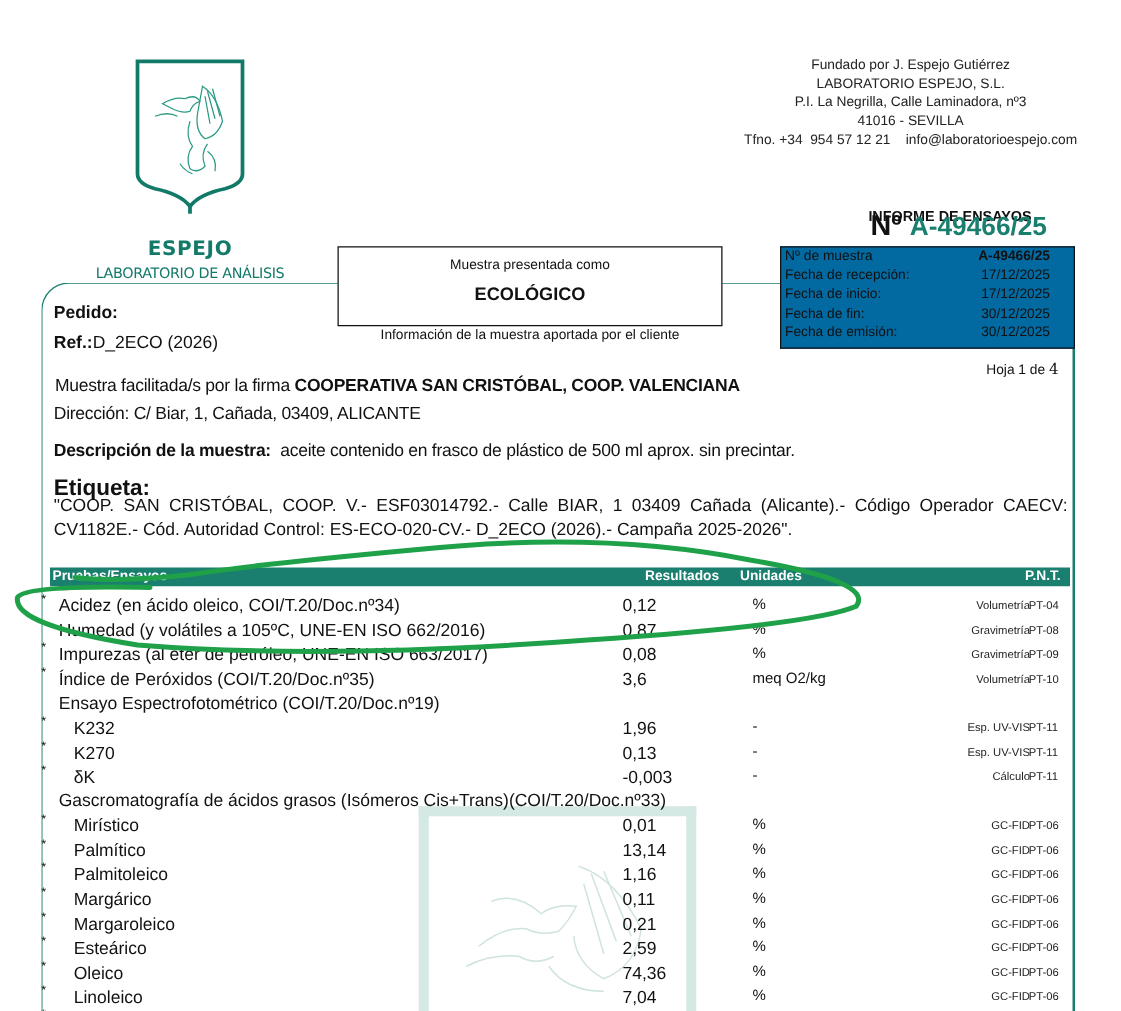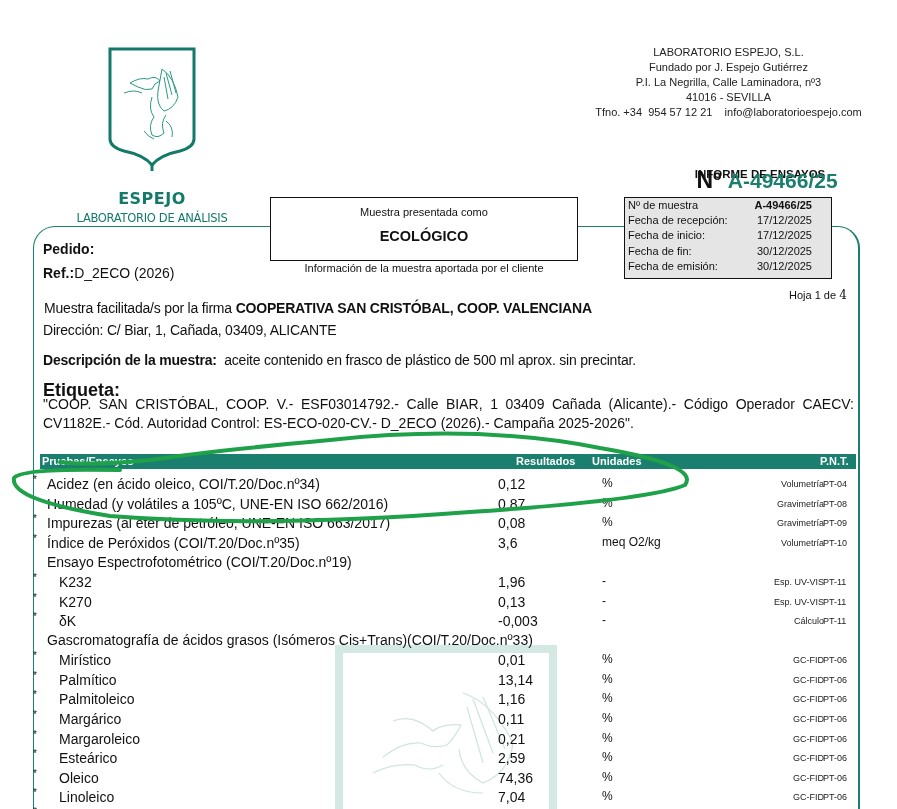--- a/index.html
+++ b/index.html
@@ -9,21 +9,21 @@
   .logo-name { position:absolute; left:0; top:189px; width:304px; text-align:center; color:#137a6a; font-weight:bold; font-size:16px; letter-spacing:0.5px; font-family:"DejaVu Sans", sans-serif; }
   .logo-sub { position:absolute; left:0; top:211px; width:304px; text-align:center; color:#137a6a; font-size:11.5px; letter-spacing:-0.3px; font-family:"DejaVu Sans", sans-serif; }
   
   .lab { position:absolute; left:560px; top:45px; width:337px; text-align:center; font-size:11px; line-height:15px; color:#222; }
   .lab .tel { white-space:pre; }
   .informe { position:absolute; left:660px; top:168px; width:200px; text-align:center; font-weight:bold; font-size:11.5px; color:#111; }
   .informe-num { position:absolute; left:672px; top:167px; width:190px; text-align:center; font-size:23px; font-weight:bold; white-space:nowrap; }
   .informe-num .no { color:#111; }
   .informe-num .code { color:#1a7f6e; font-size:21px; }
   
-  .sample-box { position:absolute; left:624px; top:197px; width:208px; height:82px; border:1px solid #111; background:#e5e5e5; font-size:11px; line-height:15.2px; padding:0 3px; box-sizing:border-box; z-index:3; }
+  .sample-box { position:absolute; left:624px; top:197px; width:236px; height:82px; border:1px solid #111; background:#0369a1; font-size:11px; line-height:15.2px; padding:0 3px; box-sizing:border-box; z-index:3; }
   .sample-box .row { display:flex; justify-content:space-between; }
   .sample-box .row .v { width:74px; text-align:right; padding-right:16px; }
   .sample-box .row.b .v { font-weight:bold; }
   
   .pres-box { position:absolute; left:270px; top:197px; width:308px; height:64px; border:1px solid #111; background:#fff; z-index:3; box-sizing:border-box; }
   .pres-top { position:absolute; left:0; top:8px; width:100%; text-align:center; font-size:11px; }
   .pres-main { position:absolute; left:0; top:30px; width:100%; text-align:center; font-size:14.5px; font-weight:bold; line-height:16px; }
   .pres-note { position:absolute; left:270px; top:262px; width:308px; text-align:center; font-size:11px; color:#111; z-index:3; }
   
   .frame { position:absolute; left:33px; top:226px; width:824px; height:620px; border:1.5px solid #1a7f6e; border-right-width:2px; border-radius:22px 22px 0 0; border-bottom:none; }
@@ -68,22 +68,22 @@
       <path d="M58 26 L64 48 M62 24 L68 46 M56 30 L60 52"></path>
       <path d="M44 50 Q40 62 46 70 Q40 78 44 88 Q50 92 56 86 Q52 76 58 68"></path>
       <path d="M36 84 Q40 90 46 92 M58 74 Q66 80 64 90"></path>
     </g>
   </svg>
 </div>
 <div class="logo-name">ESPEJO</div>
 <div class="logo-sub">LABORATORIO DE ANÁLISIS</div>
 
 <div class="lab">
+  <div>Fundado por J. Espejo Gutiérrez</div>
   <div>LABORATORIO ESPEJO, S.L.</div>
-  <div>Fundado por J. Espejo Gutiérrez</div>
   <div>P.I. La Negrilla, Calle Laminadora, nº3</div>
   <div>41016 - SEVILLA</div>
   <div class="tel">Tfno. +34  954 57 12 21    info@laboratorioespejo.com</div>
 </div>
 
 <div class="informe">INFORME DE ENSAYOS</div>
 <div class="informe-num">
   <span class="no">Nº</span>
   <span class="code">A-49466/25</span>
 </div>

